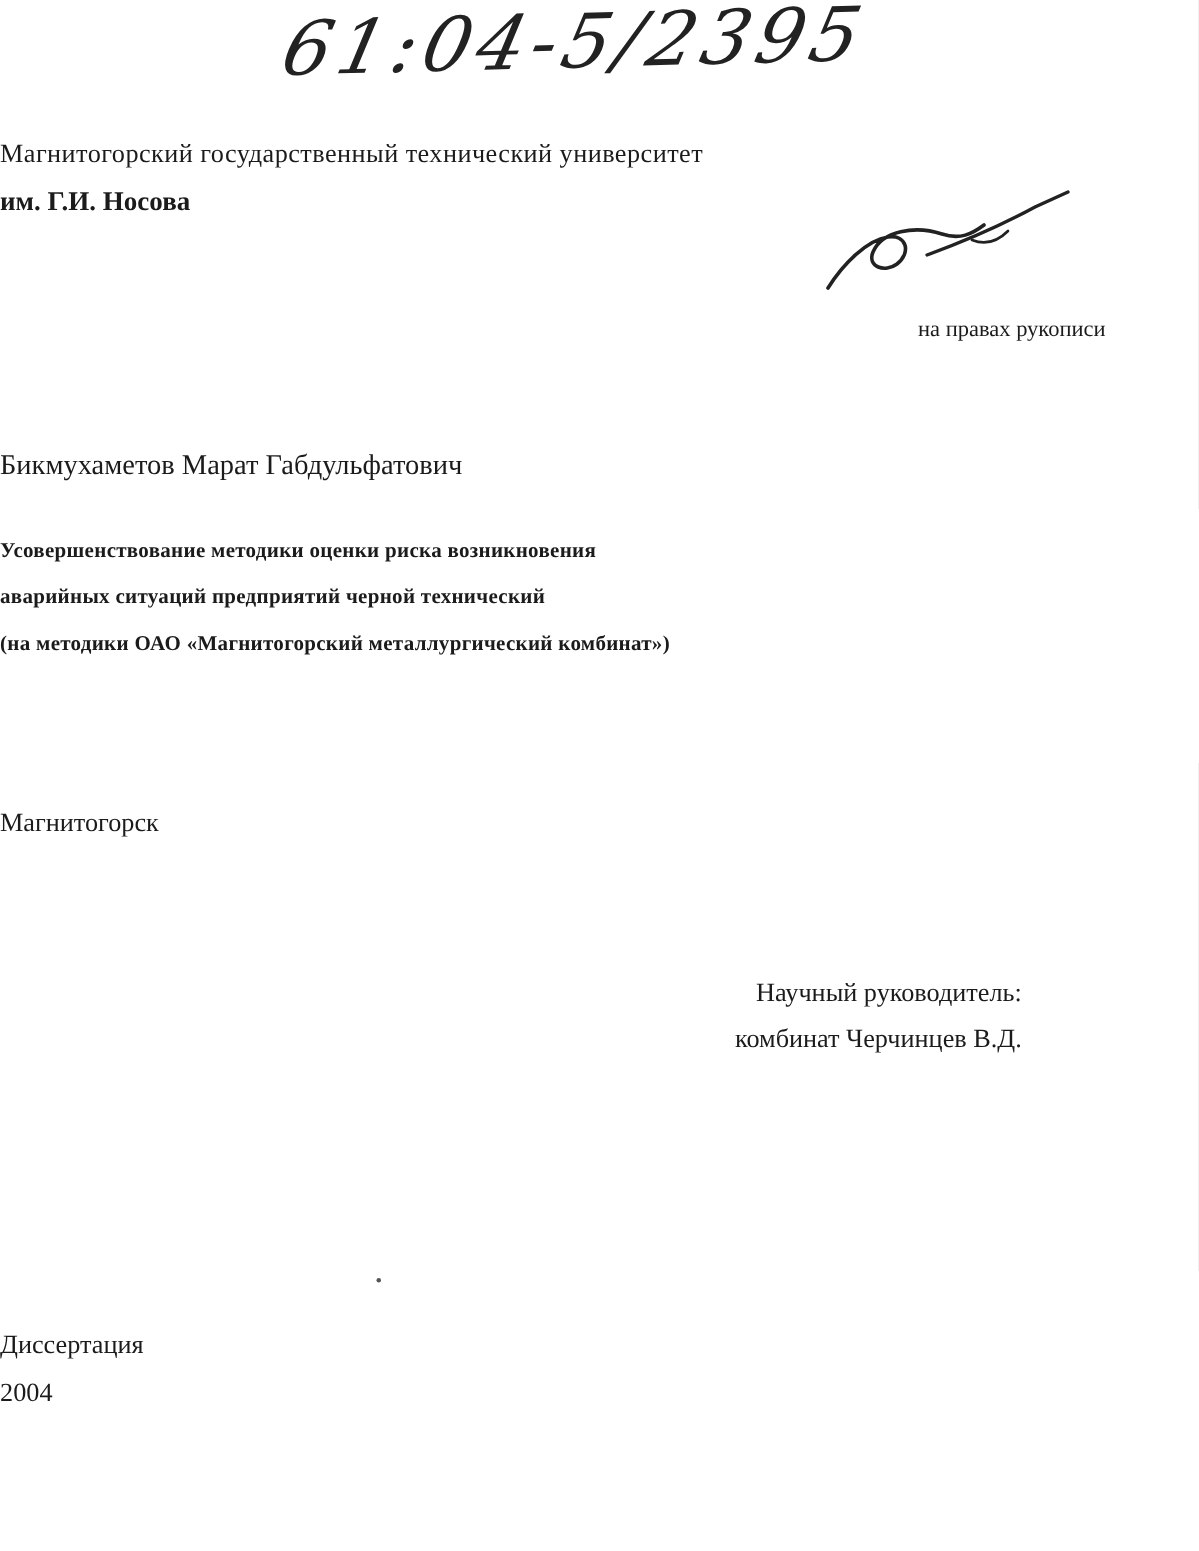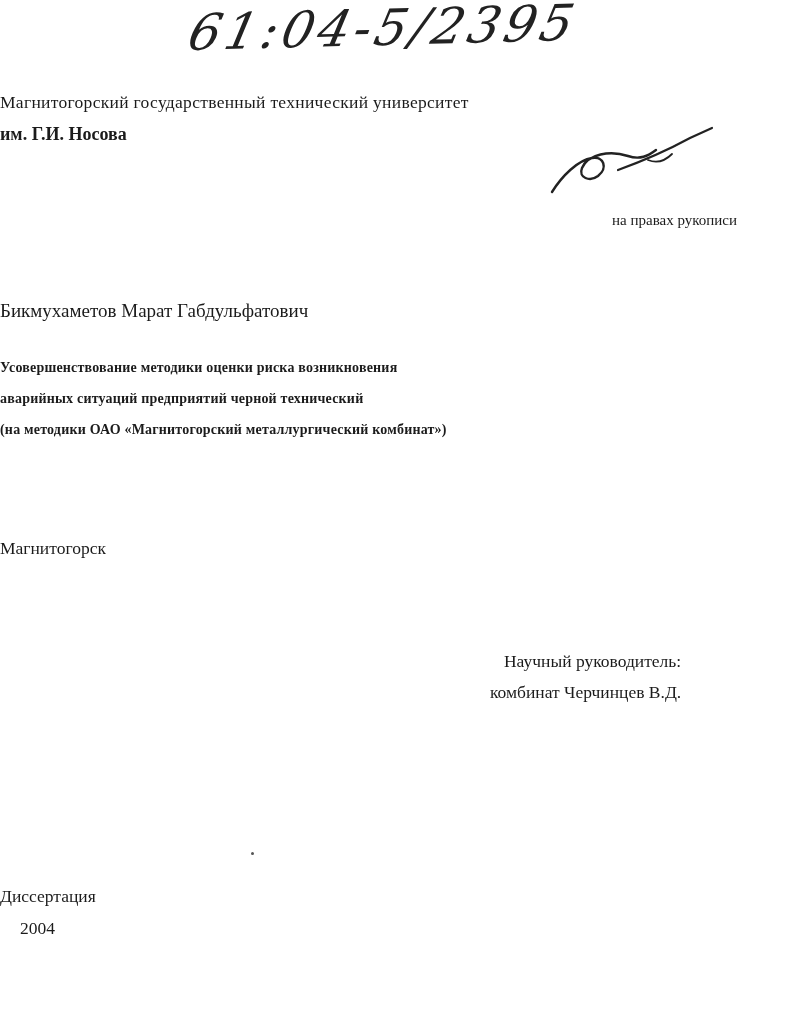--- a/index.html
+++ b/index.html
@@ -92,21 +92,20 @@
     border-radius: 50%;
     background: #555;
   }
   .city-line {
     top: 886px;
     font-size: 17.5px;
   }
   .year-line {
     top: 918px;
     font-size: 17.5px;
-    padding-left: 20px;
   }
 </style>
 </head>
 <body>
 
 <div class="page">
 
   <div class="catalog-number">61:04-5/2395</div>
 
   <div class="centered university-line1">Магнитогорский государственный технический университет</div>

